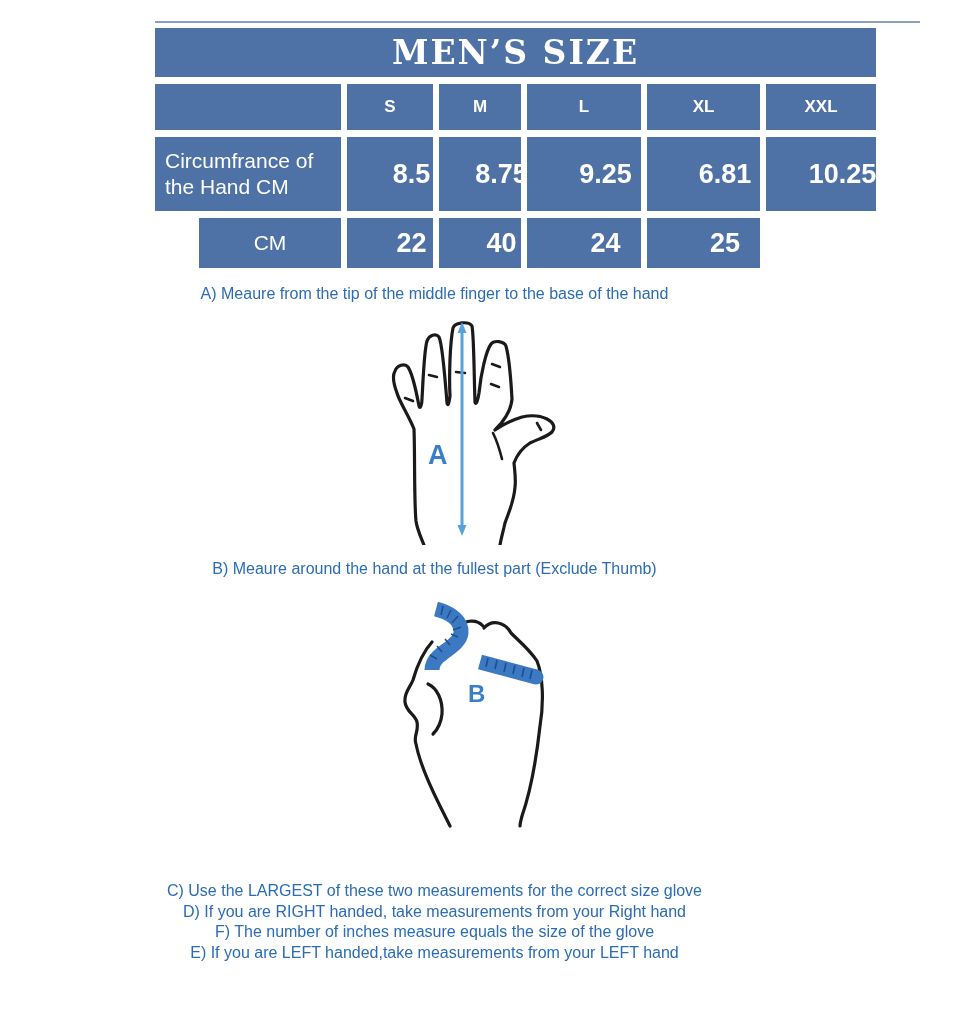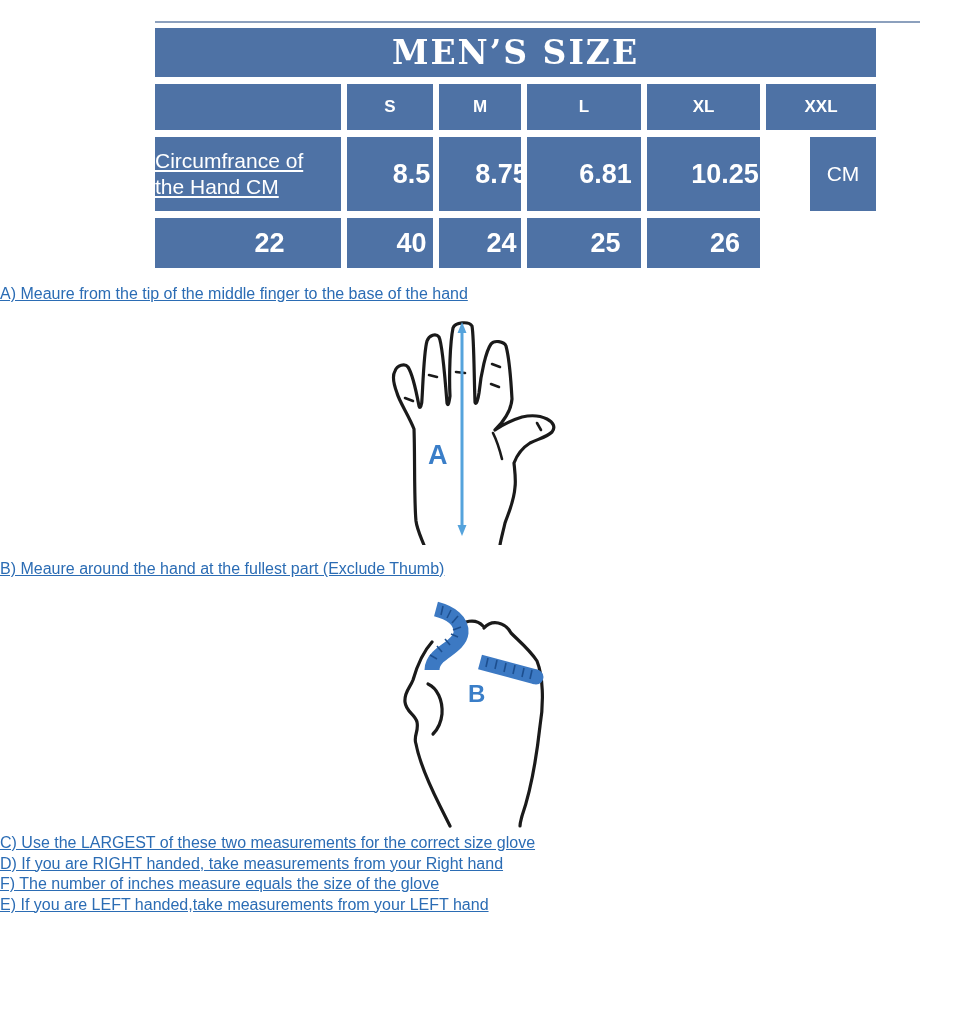--- a/index.html
+++ b/index.html
@@ -21,33 +21,33 @@
     display:flex;align-items:center;justify-content:center;
   }
   .cell.title{
     grid-column:1 / -1;
     font-family:"DejaVu Serif",serif;font-weight:bold;
     font-size:33px;letter-spacing:2px;
   }
   .cell.szhead{font-weight:bold;font-size:17px;}
   .cell.rowlabel{
     font-size:21px;justify-content:flex-start;
-    line-height:1.25;text-decoration:underline;
+    padding-left:10px;line-height:1.25;
   }
   .cell.rowlabel .wrap{width:170px;}
   .cell.cmlabel{font-size:21px;margin-left:44px;}
   .cell.val{font-weight:bold;font-size:27px;padding-left:43px;}
   
   .instr{
-    position:absolute;left:0;width:869px;text-align:left;
-    color:#2b6cb4;font-size:16px;text-decoration:underline;
+    position:absolute;left:0;width:869px;text-align:center;
+    color:#2b6cb4;font-size:16px;
   }
   .instr-a{top:285px;}
   .instr-b{top:560px;}
-  .instr-block{top:833px;line-height:20.5px;}
+  .instr-block{top:881px;line-height:20.5px;}
   
   .hand-a{position:absolute;left:372px;top:315px;}
   .fist-b{position:absolute;left:392px;top:590px;}
   .outline{fill:none;stroke:#1a1a1a;stroke-width:3.2;stroke-linecap:round;stroke-linejoin:round;}
   .mark{fill:none;stroke:#1a1a1a;stroke-width:2.6;stroke-linecap:round;}
   .svg-label{font-family:"Liberation Sans",sans-serif;font-weight:bold;fill:#3a7ec8;}
 </style>
 </head>
 <body>
 
@@ -61,29 +61,29 @@
     <div class="cell szhead">M</div>
     <div class="cell szhead">L</div>
     <div class="cell szhead">XL</div>
     <div class="cell szhead">XXL</div>
 
     <div class="cell rowlabel">
       <span class="wrap">Circumfrance of the Hand CM</span>
     </div>
     <div class="cell val">8.5</div>
     <div class="cell val">8.75</div>
+    <div class="cell val">9.25</div>
     <div class="cell val">6.81</div>
     <div class="cell val">10.25</div>
 
     <div class="cell cmlabel">CM</div>
     <div class="cell val">22</div>
     <div class="cell val">40</div>
     <div class="cell val">24</div>
     <div class="cell val">25</div>
-    <div class="cell val">26</div>
   </div>
 </div>
 
 <div class="instr instr-a">A) Meaure from the tip of the middle finger to the base of the hand</div>
 
 <svg class="hand-a" width="218" height="230" viewBox="0 0 218 230" xmlns="http://www.w3.org/2000/svg">
   <path class="outline" fill="#ffffff" d="
     M 52,230
     C 48,220 45,214 44,206
     C 42,186 43,140 42,114

